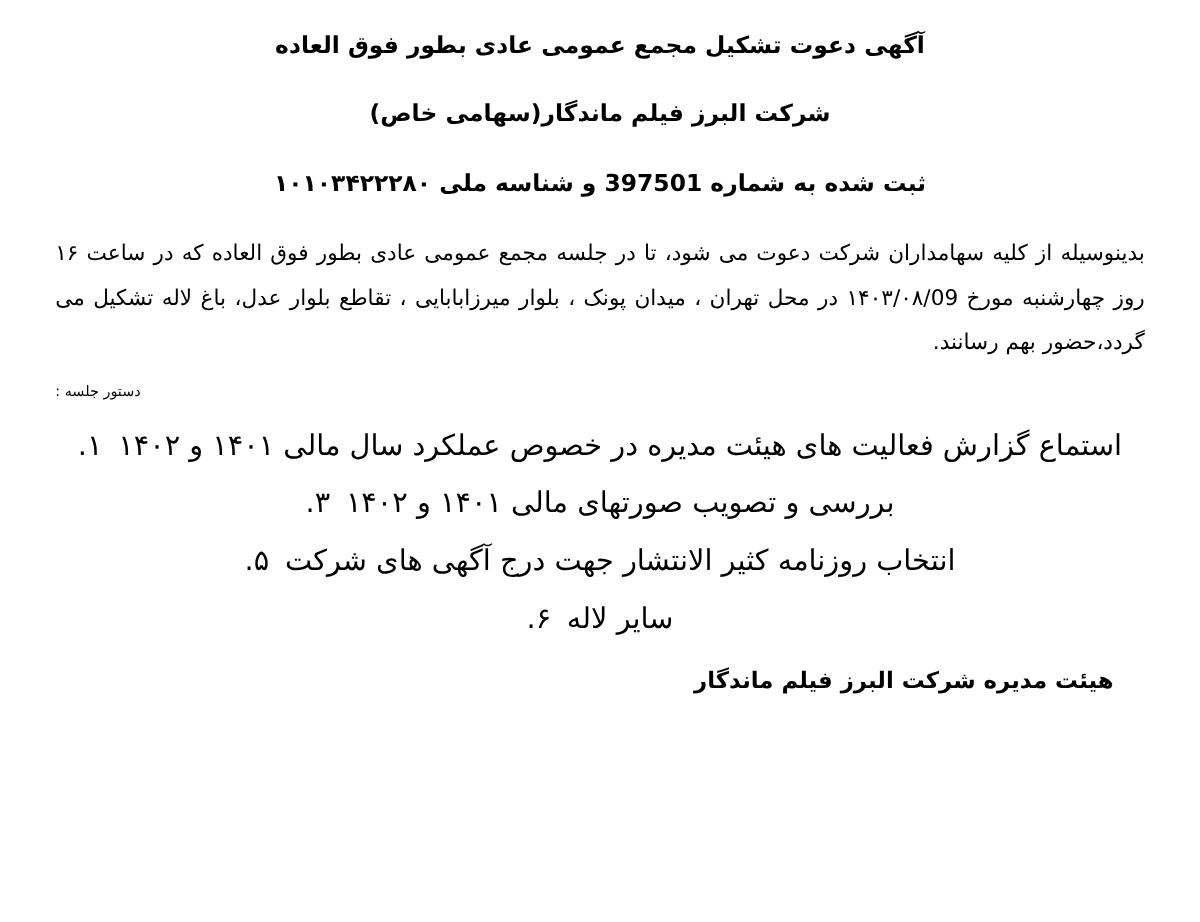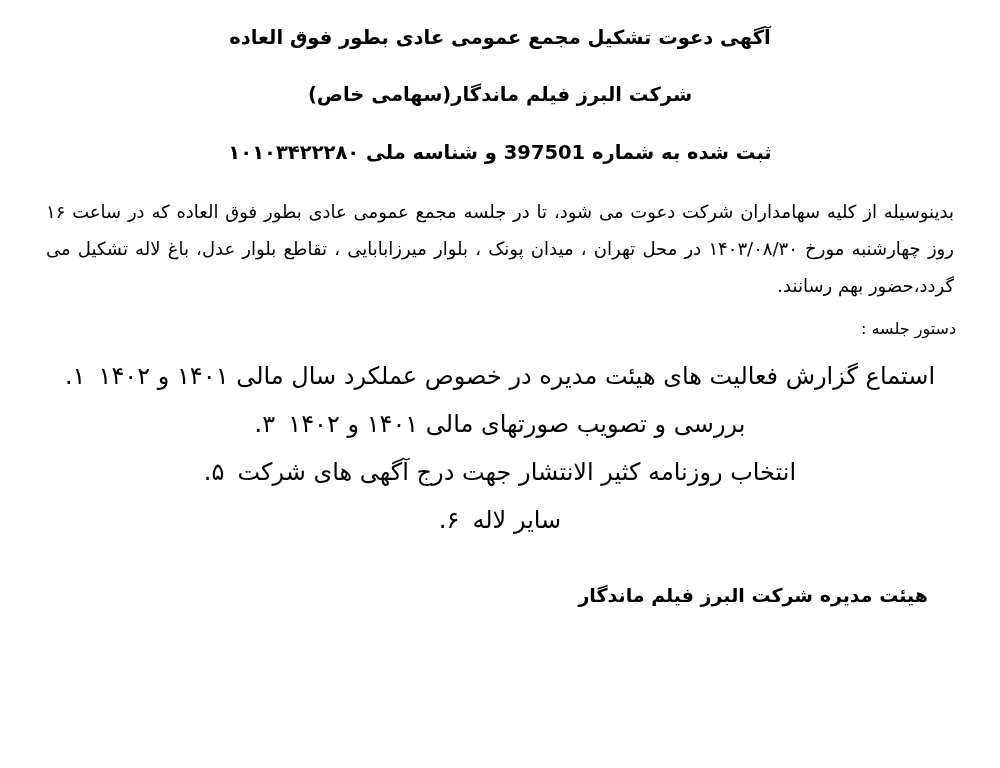--- a/index.html
+++ b/index.html
@@ -39,22 +39,22 @@
   }
   .body-par {
     font-size: 18px;
     line-height: 2.05;
     text-align: justify;
     text-align-last: right;
     margin: 0 0 14px 0;
     padding: 0 2px;
   }
   .agenda-label {
-    font-size: 16px;
-    text-align: right;
+    font-size: 12px;
+    text-align: left;
     margin: 8px 0 14px 0;
     padding-left: 2px;
   }
   ol.agenda {
     margin: 0 0 0 0;
     padding: 0 0 0 0;
     list-style: none;
     counter-reset: agenda;
   }
   ol.agenda li {
@@ -71,36 +71,36 @@
     min-width: 26px;
     text-align: left;
   }
   ol.agenda li .txt {
     display: inline-block;
   }
   .signature {
     font-weight: bold;
     font-size: 19px;
     text-align: right;
-    margin-top: 40px;
+    margin-top: 17px;
     padding-right: 28px;
   }
 </style>
 </head>
 <body>
 
 <div class="page">
 
   <div class="title-block">
     <div class="title-line first">آگهی دعوت تشکیل مجمع عمومی عادی بطور فوق العاده</div>
     <div class="title-line second">شرکت البرز فیلم ماندگار(سهامی خاص)</div>
     <div class="title-line third">ثبت شده به شماره  397501  و شناسه ملی ۱۰۱۰۳۴۲۲۲۸۰</div>
   </div>
 
-  <p class="body-par">بدینوسیله از کلیه سهامداران شرکت دعوت می شود، تا در جلسه مجمع عمومی عادی بطور فوق العاده که در ساعت ۱۶ روز چهارشنبه مورخ ۱۴۰۳/۰۸/۳۰ در محل تهران ، میدان پونک ، بلوار میرزابابایی ، تقاطع بلوار عدل، باغ لاله تشکیل می گردد،حضور بهم رسانند.</p>
+  <p class="body-par">بدینوسیله از کلیه سهامداران شرکت دعوت می شود، تا در جلسه مجمع عمومی عادی بطور فوق العاده که در ساعت ۱۶ روز چهارشنبه مورخ ۱۴۰۳/۰۸/09 در محل تهران ، میدان پونک ، بلوار میرزابابایی ، تقاطع بلوار عدل، باغ لاله تشکیل می گردد،حضور بهم رسانند.</p>
 
   <div class="agenda-label">دستور جلسه :</div>
 
   <ol class="agenda">
     <li>
       <span class="txt">استماع گزارش فعالیت های هیئت مدیره در خصوص عملکرد سال مالی ۱۴۰۱ و ۱۴۰۲</span>
       <span class="num">۱.</span>
     </li>
     <li>
       <span class="txt">بررسی و تصویب صورتهای مالی ۱۴۰۱ و ۱۴۰۲</span>

